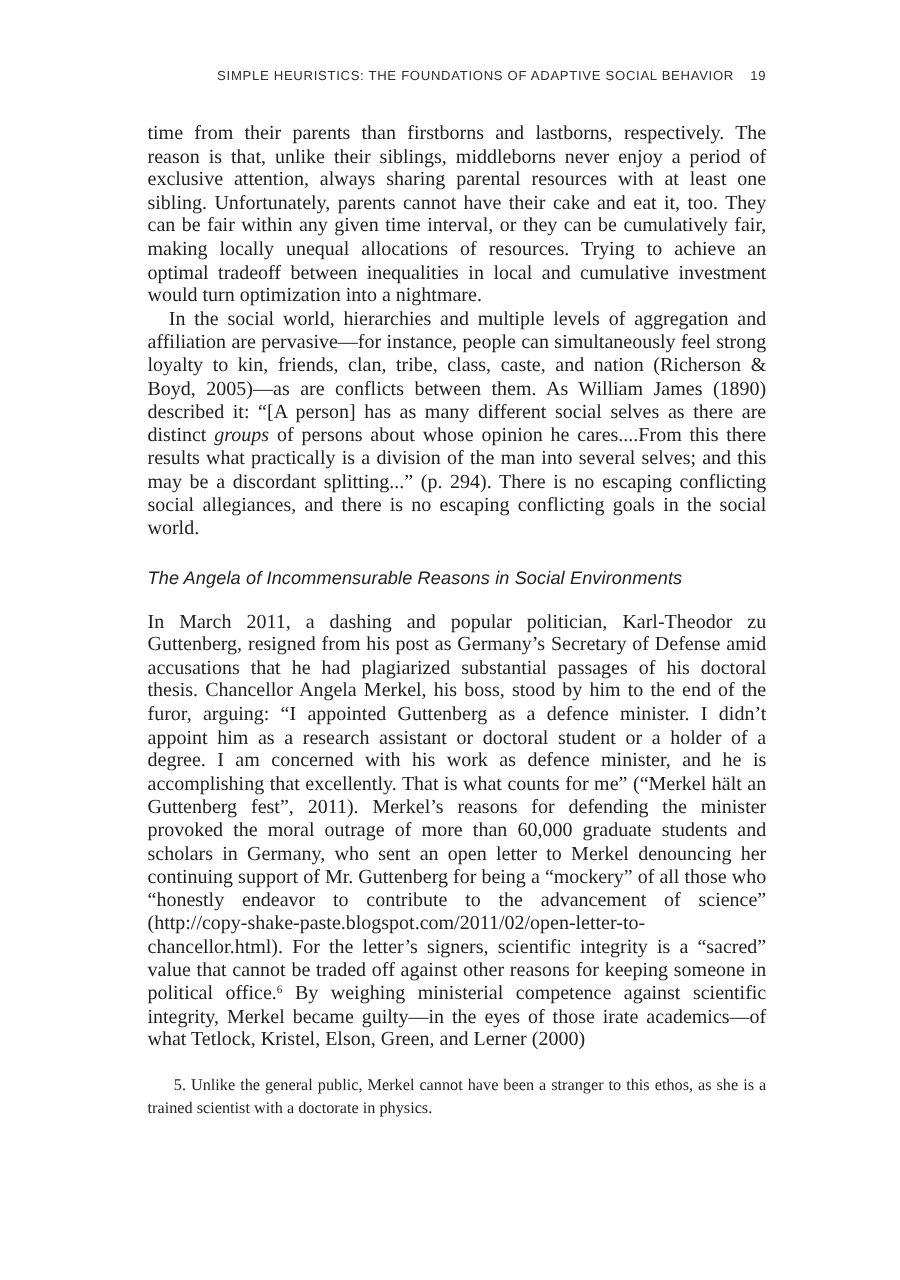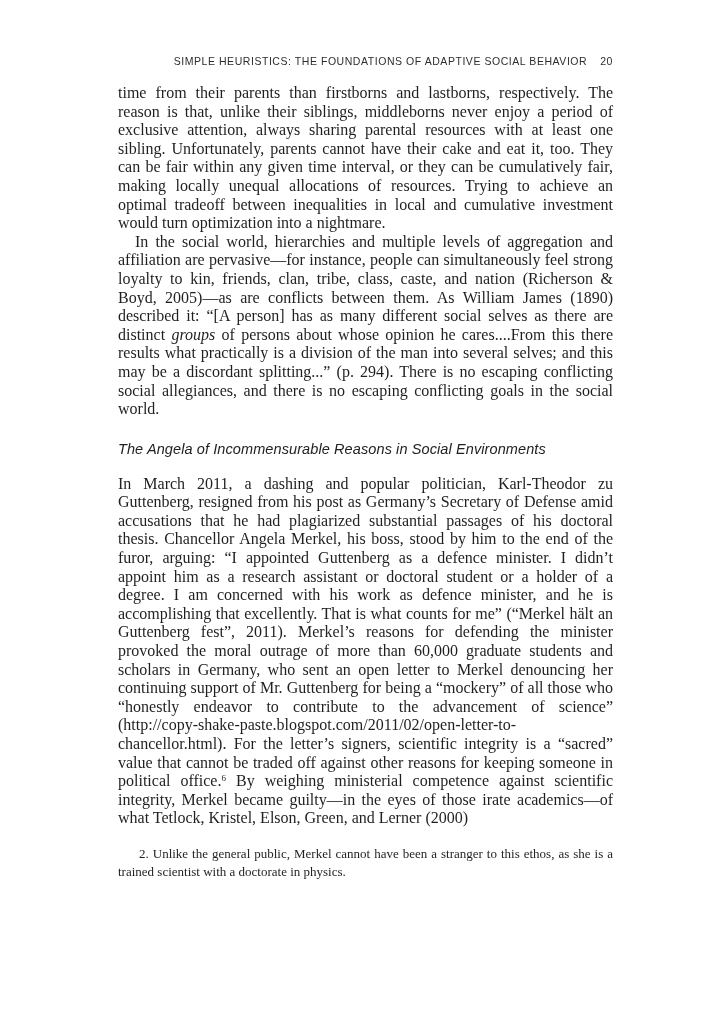--- a/index.html
+++ b/index.html
@@ -24,21 +24,21 @@
     align-items: baseline;
     gap: 13px;
     font-family: "Liberation Sans", sans-serif;
     font-size: 10.5px;
     letter-spacing: 0.55px;
     color: #2d2d2d;
     white-space: nowrap;
   }
   .body-block {
     position: absolute;
-    top: 84px;
+    top: 98px;
     left: 118px;
     width: 495px;
     font-family: "Liberation Serif", serif;
     font-size: 16px;
     line-height: 18.6px;
     text-align: justify;
     color: #1f1f1f;
   }
   .para {
     margin: 0;
@@ -75,31 +75,31 @@
     vertical-align: baseline;
   }
 </style>
 </head>
 <body>
 
 <div class="page">
 
   <div class="header">
     <span class="running-title">SIMPLE HEURISTICS: THE FOUNDATIONS OF ADAPTIVE SOCIAL BEHAVIOR</span>
-    <span class="page-number">20</span>
+    <span class="page-number">19</span>
   </div>
 
   <div class="body-block">
 
     <p class="para"><span>time from their parents than firstborns and lastborns, respectively. The reason is that, unlike their siblings, middleborns never enjoy a period of exclusive attention, always sharing parental resources with at least one sibling. Unfortunately, parents cannot have their cake and eat it, too. They can be fair within any given time interval, or they can be cumulatively fair, making locally unequal allocations of resources. Trying to achieve an optimal tradeoff between inequalities in local and cumulative investment would turn optimization into a nightmare.</span></p>
 
     <p class="para indent"><span>In the social world, hierarchies and multiple levels of aggregation and affiliation are pervasive—for instance, people can simultaneously feel strong loyalty to kin, friends, clan, tribe, class, caste, and nation (Richerson &amp; Boyd, 2005)—as are conflicts between them. As William James (1890) described it: “[A person] has as many different social selves as there are distinct </span><span class="i">groups</span><span> of persons about whose opinion he cares....From this there results what practically is a division of the man into several selves; and this may be a discordant splitting...” (p. 294). There is no escaping conflicting social allegiances, and there is no escaping conflicting goals in the social world.</span></p>
 
     <h2 class="section-heading">The Angela of Incommensurable Reasons in Social Environments</h2>
 
     <p class="para"><span>In March 2011, a dashing and popular politician, Karl-Theodor zu Guttenberg, resigned from his post as Germany’s Secretary of Defense amid accusations that he had plagiarized substantial passages of his doctoral thesis. Chancellor Angela Merkel, his boss, stood by him to the end of the furor, arguing: “I appointed Guttenberg as a defence minister. I didn’t appoint him as a research assistant or doctoral student or a holder of a degree. I am concerned with his work as defence minister, and he is accomplishing that excellently. That is what counts for me” (“Merkel hält an Guttenberg fest”, 2011). Merkel’s reasons for defending the minister provoked the moral outrage of more than 60,000 graduate students and scholars in Germany, who sent an open letter to Merkel denouncing her continuing support of Mr. Guttenberg for being a “mockery” of all those who “honestly endeavor to contribute to the advancement of science” (http://copy-shake-paste.blogspot.com/2011/02/open-letter-to-chancellor.html). For the letter’s signers, scientific integrity is a “sacred” value that cannot be traded off against other reasons for keeping someone in political office.</span><sup class="fn-mark">6</sup><span> By weighing ministerial competence against scientific integrity, Merkel became guilty—in the eyes of those irate academics—of what Tetlock, Kristel, Elson, Green, and Lerner (2000)</span></p>
 
     <div class="footnote">
-      <p class="para"><span>2. Unlike the general public, Merkel cannot have been a stranger to this ethos, as she is a trained scientist with a doctorate in physics.</span></p>
+      <p class="para"><span>5. Unlike the general public, Merkel cannot have been a stranger to this ethos, as she is a trained scientist with a doctorate in physics.</span></p>
     </div>
 
   </div>
 </div>
 
 </body></html>

